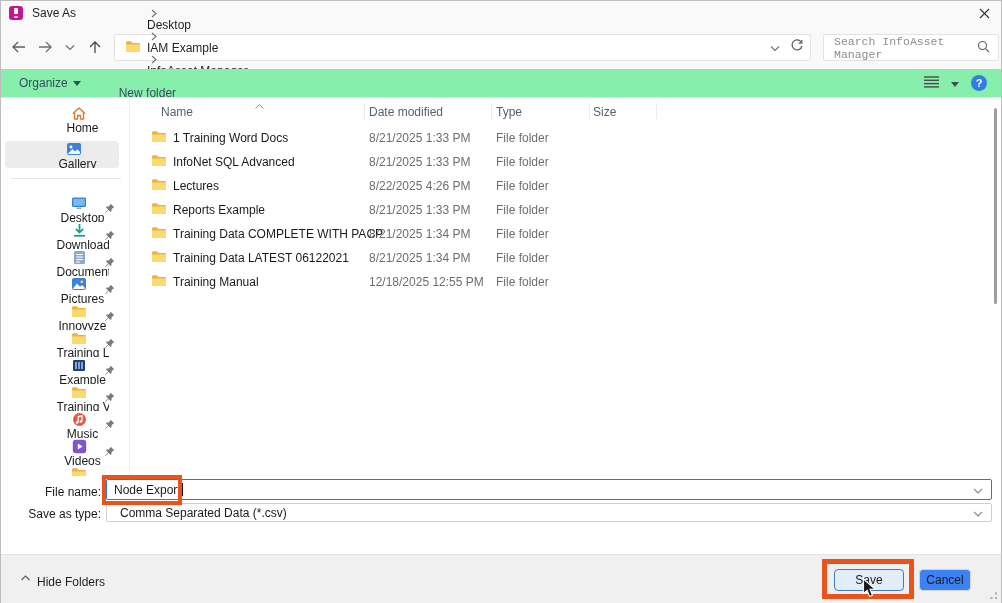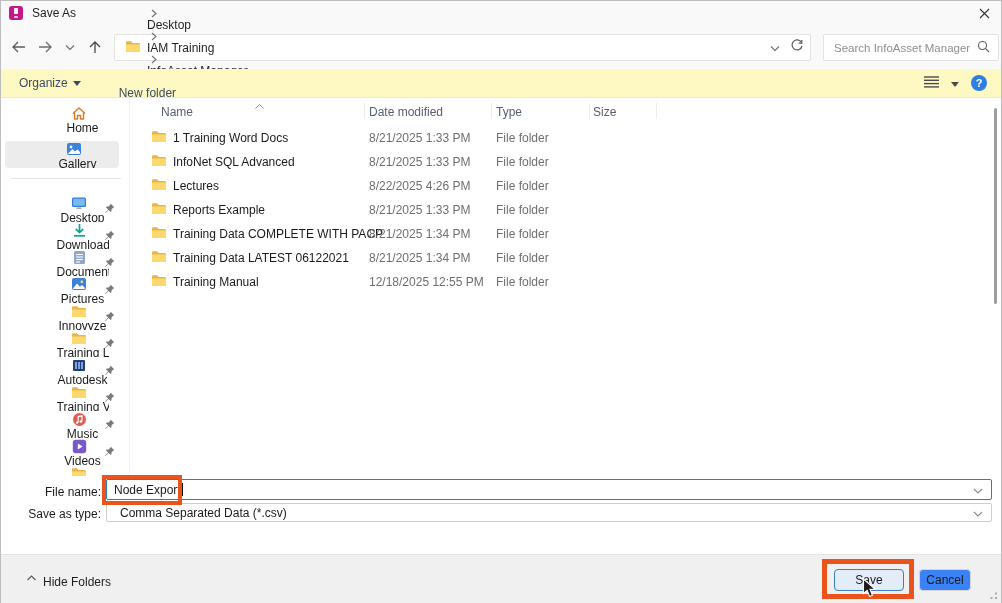--- a/index.html
+++ b/index.html
@@ -16,24 +16,24 @@
   .close-btn { position:absolute; right:0; top:0; width:34px; height:24px; display:flex; align-items:center; justify-content:center; cursor:pointer; }
 
   
   .navrow { position:absolute; left:0; top:24px; width:100%; height:44px; background:#f9f9f9; }
   .navbtn { position:absolute; top:10px; width:24px; height:24px; display:flex; align-items:center; justify-content:center; }
   .addressbar { position:absolute; left:113px; top:9px; width:697px; height:27px; background:#fff; border:1px solid #e2e2e2; border-radius:2px; display:flex; align-items:center; padding-left:10px; }
   .crumb { padding:0 2px; color:#1f1f1f; font-size:12px; cursor:default; }
   .crumb-sep { color:#707070; padding:0 6px; display:flex; align-items:center; }
   .addr-right { position:absolute; right:6px; top:0; height:25px; display:flex; align-items:center; gap:10px; }
   .searchbox { position:absolute; left:822px; top:9px; width:176px; height:27px; background:#fff; border:1px solid #e2e2e2; border-radius:2px; display:flex; align-items:center; padding:0 8px 0 10px; }
-  .search-ph { color:#8e8e8e; font-size:11.5px; flex:1; }
-
-  
-  .toolbar { position:absolute; left:0; top:68px; width:100%; height:29px; background:#fef9c3; border-bottom:1px solid #e4e7ef; display:flex; align-items:center; }
+  .search-ph { color:#8e8e8e; font-size:11.5px; flex:1;font-family:Liberation Mono, monospace; }
+
+  
+  .toolbar { position:absolute; left:0; top:68px; width:100%; height:29px; background:#86efac; border-bottom:1px solid #e4e7ef; display:flex; align-items:center; }
   .tool-item { color:#3b4a63; font-size:12px; display:flex; align-items:center; gap:5px; cursor:pointer; }
   .tool-organize { margin-left:18px; }
   .tool-newfolder { margin-left:38px;margin-top:20px; }
   .tool-right { position:absolute; right:14px; display:flex; align-items:center; gap:12px; }
   .help-circle { width:16px; height:16px; border-radius:50%; background:#2d7fe3; color:#fff; font-size:11px; font-weight:bold; display:flex; align-items:center; justify-content:center; cursor:pointer; }
 
   
   .body { position:absolute; left:0; top:97px; width:100%; height:378px; background:#fff; overflow:hidden; }
 
   
@@ -71,21 +71,21 @@
   .field-label { position:absolute; width:96px; text-align:right; font-size:12px; color:#1a1a1a; }
   .lab-filename { left:4px; top:9px; }
   .lab-savetype { left:4px; top:31px; }
   .filename-input { position:absolute; left:105px; top:3px; width:886px; height:21px; background:#fff; border:1.5px solid #2b7cc4; border-radius:2px; display:flex; align-items:center; padding-left:7px; cursor:text; }
   .filename-input .caret { width:1px; height:13px; background:#111; margin-left:1px; }
   .savetype-select { position:absolute; left:105px; top:27px; width:886px; height:19px; background:#fff; border:1px solid #cfcfcf; border-radius:2px; display:flex; align-items:center; padding-left:13px; cursor:pointer; }
   .combo-chevron { position:absolute; right:8px; top:50%; transform:translateY(-50%); }
 
   
   .footer-band { position:absolute; left:0; top:553px; width:100%; height:50px; background:#f0f0f0; border-top:1px solid #e5e5e5; }
-  .hide-folders { position:absolute; left:26px; top:574px; display:flex; align-items:flex-start; gap:7px; cursor:pointer; font-size:12px; color:#1f1f1f; }
+  .hide-folders { position:absolute; left:20px; top:574px; display:flex; align-items:flex-start; gap:7px; cursor:pointer; font-size:12px; color:#1f1f1f; }
   .btn { position:absolute; top:568px; height:22px; border-radius:4px; font-size:12px; display:flex; align-items:center; justify-content:center; cursor:pointer; }
   .btn-save { left:833px; width:70px; background:#e3edfa; border:1px solid #3f7cc0; }
   .btn-cancel { left:918px; width:52px; background:#3b82f6; border:1px solid #d5d5d5; }
 
   
   .annot { position:absolute; border:4px solid #e8541c; background:transparent; pointer-events:none; z-index:9; }
   .annot-filename { left:101px; top:474px; width:80px; height:30px; }
   .annot-save { left:821px; top:558px; width:92px; height:40px; border-width:5px; }
 
   .cursor { position:absolute; left:861px; top:577px; z-index:10; pointer-events:none; }
@@ -136,21 +136,21 @@
           </svg>
       </span>
       <span id="breadcrumbs"><span class="crumb-sep">
             <svg width="6" height="9" viewBox="0 0 6 9">
               <path d="M1 1 L5 4.5 L1 8" stroke="#707070" stroke-width="1.1" fill="none"></path>
             </svg>
           </span><span class="crumb">Desktop</span><span class="crumb-sep">
             <svg width="6" height="9" viewBox="0 0 6 9">
               <path d="M1 1 L5 4.5 L1 8" stroke="#707070" stroke-width="1.1" fill="none"></path>
             </svg>
-          </span><span class="crumb">IAM Training</span><span class="crumb-sep">
+          </span><span class="crumb">IAM Example</span><span class="crumb-sep">
             <svg width="6" height="9" viewBox="0 0 6 9">
               <path d="M1 1 L5 4.5 L1 8" stroke="#707070" stroke-width="1.1" fill="none"></path>
             </svg>
           </span><span class="crumb">InfoAsset Manager</span><span class="crumb-sep">
             <svg width="6" height="9" viewBox="0 0 6 9">
               <path d="M1 1 L5 4.5 L1 8" stroke="#707070" stroke-width="1.1" fill="none"></path>
             </svg>
           </span></span>
       <div class="addr-right">
         <span>
@@ -315,21 +315,21 @@
             <span class="icon">
               <svg width="14" height="14" viewBox="0 0 14 14">
                 <rect x="1" y="2" width="12" height="11" rx="1" fill="#1f3f77"></rect>
                 <g fill="#7fa3d8">
                   <rect x="3" y="4" width="2" height="7"></rect>
                   <rect x="6" y="4" width="2" height="7"></rect>
                   <rect x="9" y="4" width="2" height="7"></rect>
                 </g>
               </svg>
             </span>
-            <span class="lbl">Autodesk</span>
+            <span class="lbl">Example</span>
             <span class="pin"><svg width="11" height="11" viewBox="0 0 12 12">
                 <path d="M7.4 0.9 L11.1 4.6 L10 5.2 L8.3 6.9 L8.1 9.1 L7.3 9.9 L4.9 7.5 L1.9 10.5 L1 11 L1.5 10.1 L4.5 7.1 L2.1 4.7 L2.9 3.9 L5.1 3.7 L6.8 2 Z" fill="#7a7a7a"></path>
               </svg></span>
           </div>
           <div class="side-item">
             <span class="icon">
               <svg width="16" height="13" viewBox="0 0 16 13">
                 <path d="M1 2.5 Q1 1.3 2.2 1.3 H6 L7.6 3 H13.8 Q15 3 15 4.2 V10.8 Q15 12 13.8 12 H2.2 Q1 12 1 10.8 Z" fill="#e9b44c"></path>
                 <path d="M1 4.6 H15 V10.8 Q15 12 13.8 12 H2.2 Q1 12 1 10.8 Z" fill="#fbd96d"></path>
               </svg>

